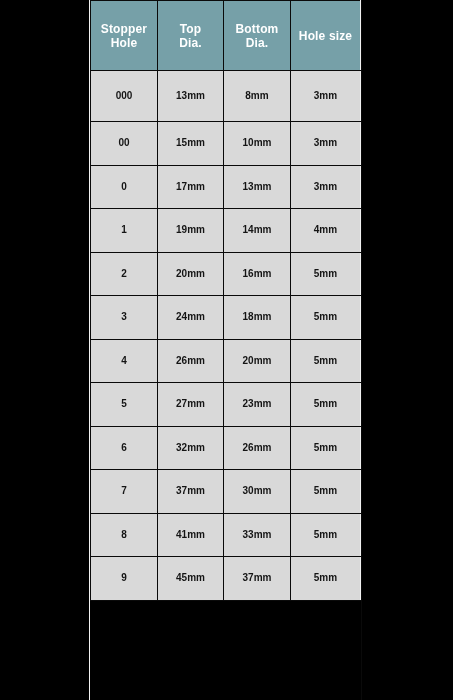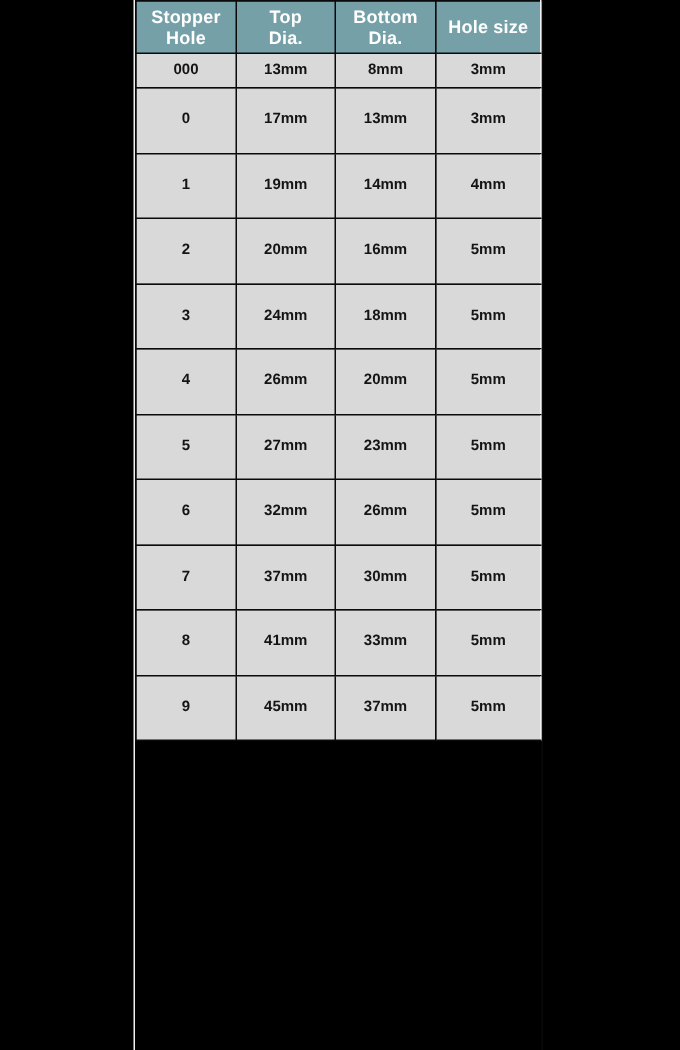--- a/index.html
+++ b/index.html
@@ -48,39 +48,39 @@
     text-align: center;
     vertical-align: middle;
     padding: 0;
     box-sizing: border-box;
   }
   table.size-table thead th {
     background: #76a0a8;
     color: #ffffff;
     font-size: 12px;
     font-weight: bold;
-    height: 35px;
+    height: 70px;
     line-height: 14px;
     letter-spacing: 0.15px;
   }
   table.size-table thead th .hline {
     display: block;
     white-space: nowrap;
   }
   table.size-table tbody td {
     background: #d9d9d9;
     color: #141414;
     font-size: 10px;
     font-weight: bold;
     height: 43.5px;
     line-height: 12px;
     white-space: nowrap;
   }
   table.size-table tbody tr:first-child td {
-    height: 23px;
+    height: 51px;
   }
   col.c1 { width: 67px; }
   col.c2 { width: 66px; }
   col.c3 { width: 67px; }
   col.c4 { width: 70px; }
 </style>
 </head>
 <body>
 
 <div id="stage">
@@ -109,20 +109,26 @@
             <th>
               <span class="hline">Hole size</span>
             </th>
           </tr>
     </thead>
     <tbody id="table-body">
           <tr>
             <td>000</td>
             <td>13mm</td>
             <td>8mm</td>
+            <td>3mm</td>
+          </tr>
+          <tr>
+            <td>00</td>
+            <td>15mm</td>
+            <td>10mm</td>
             <td>3mm</td>
           </tr>
           <tr>
             <td>0</td>
             <td>17mm</td>
             <td>13mm</td>
             <td>3mm</td>
           </tr>
           <tr>
             <td>1</td>

